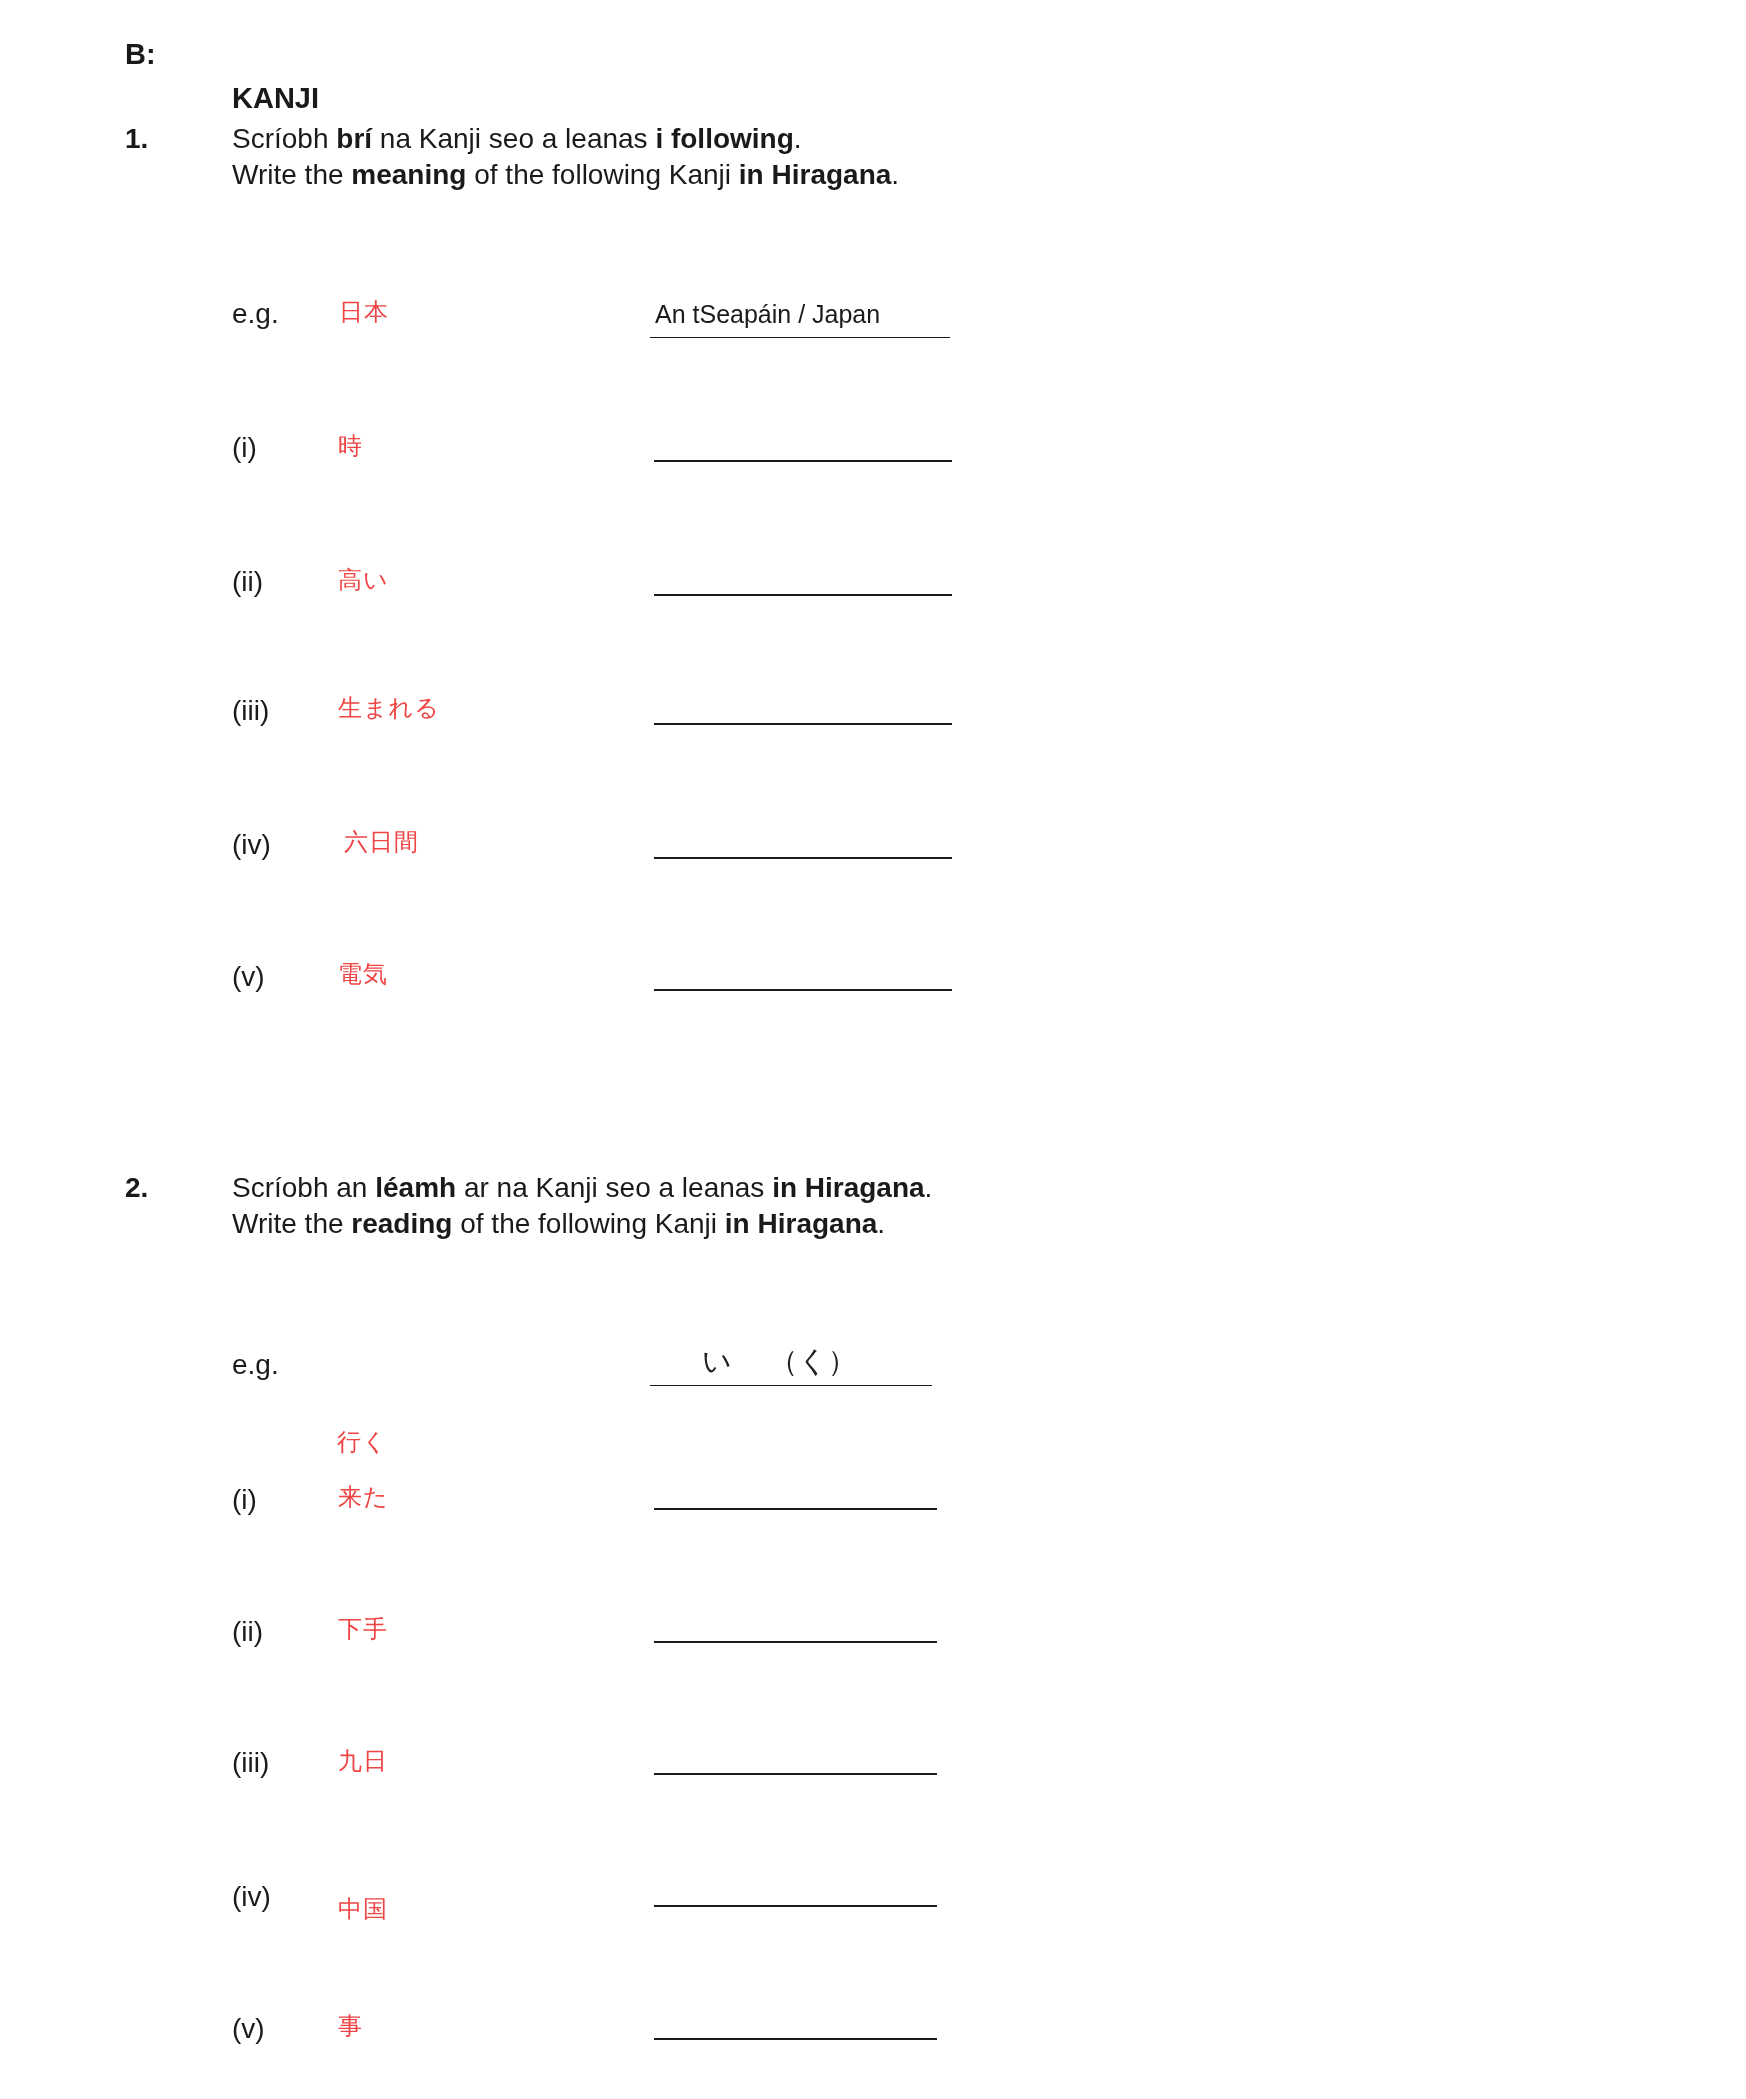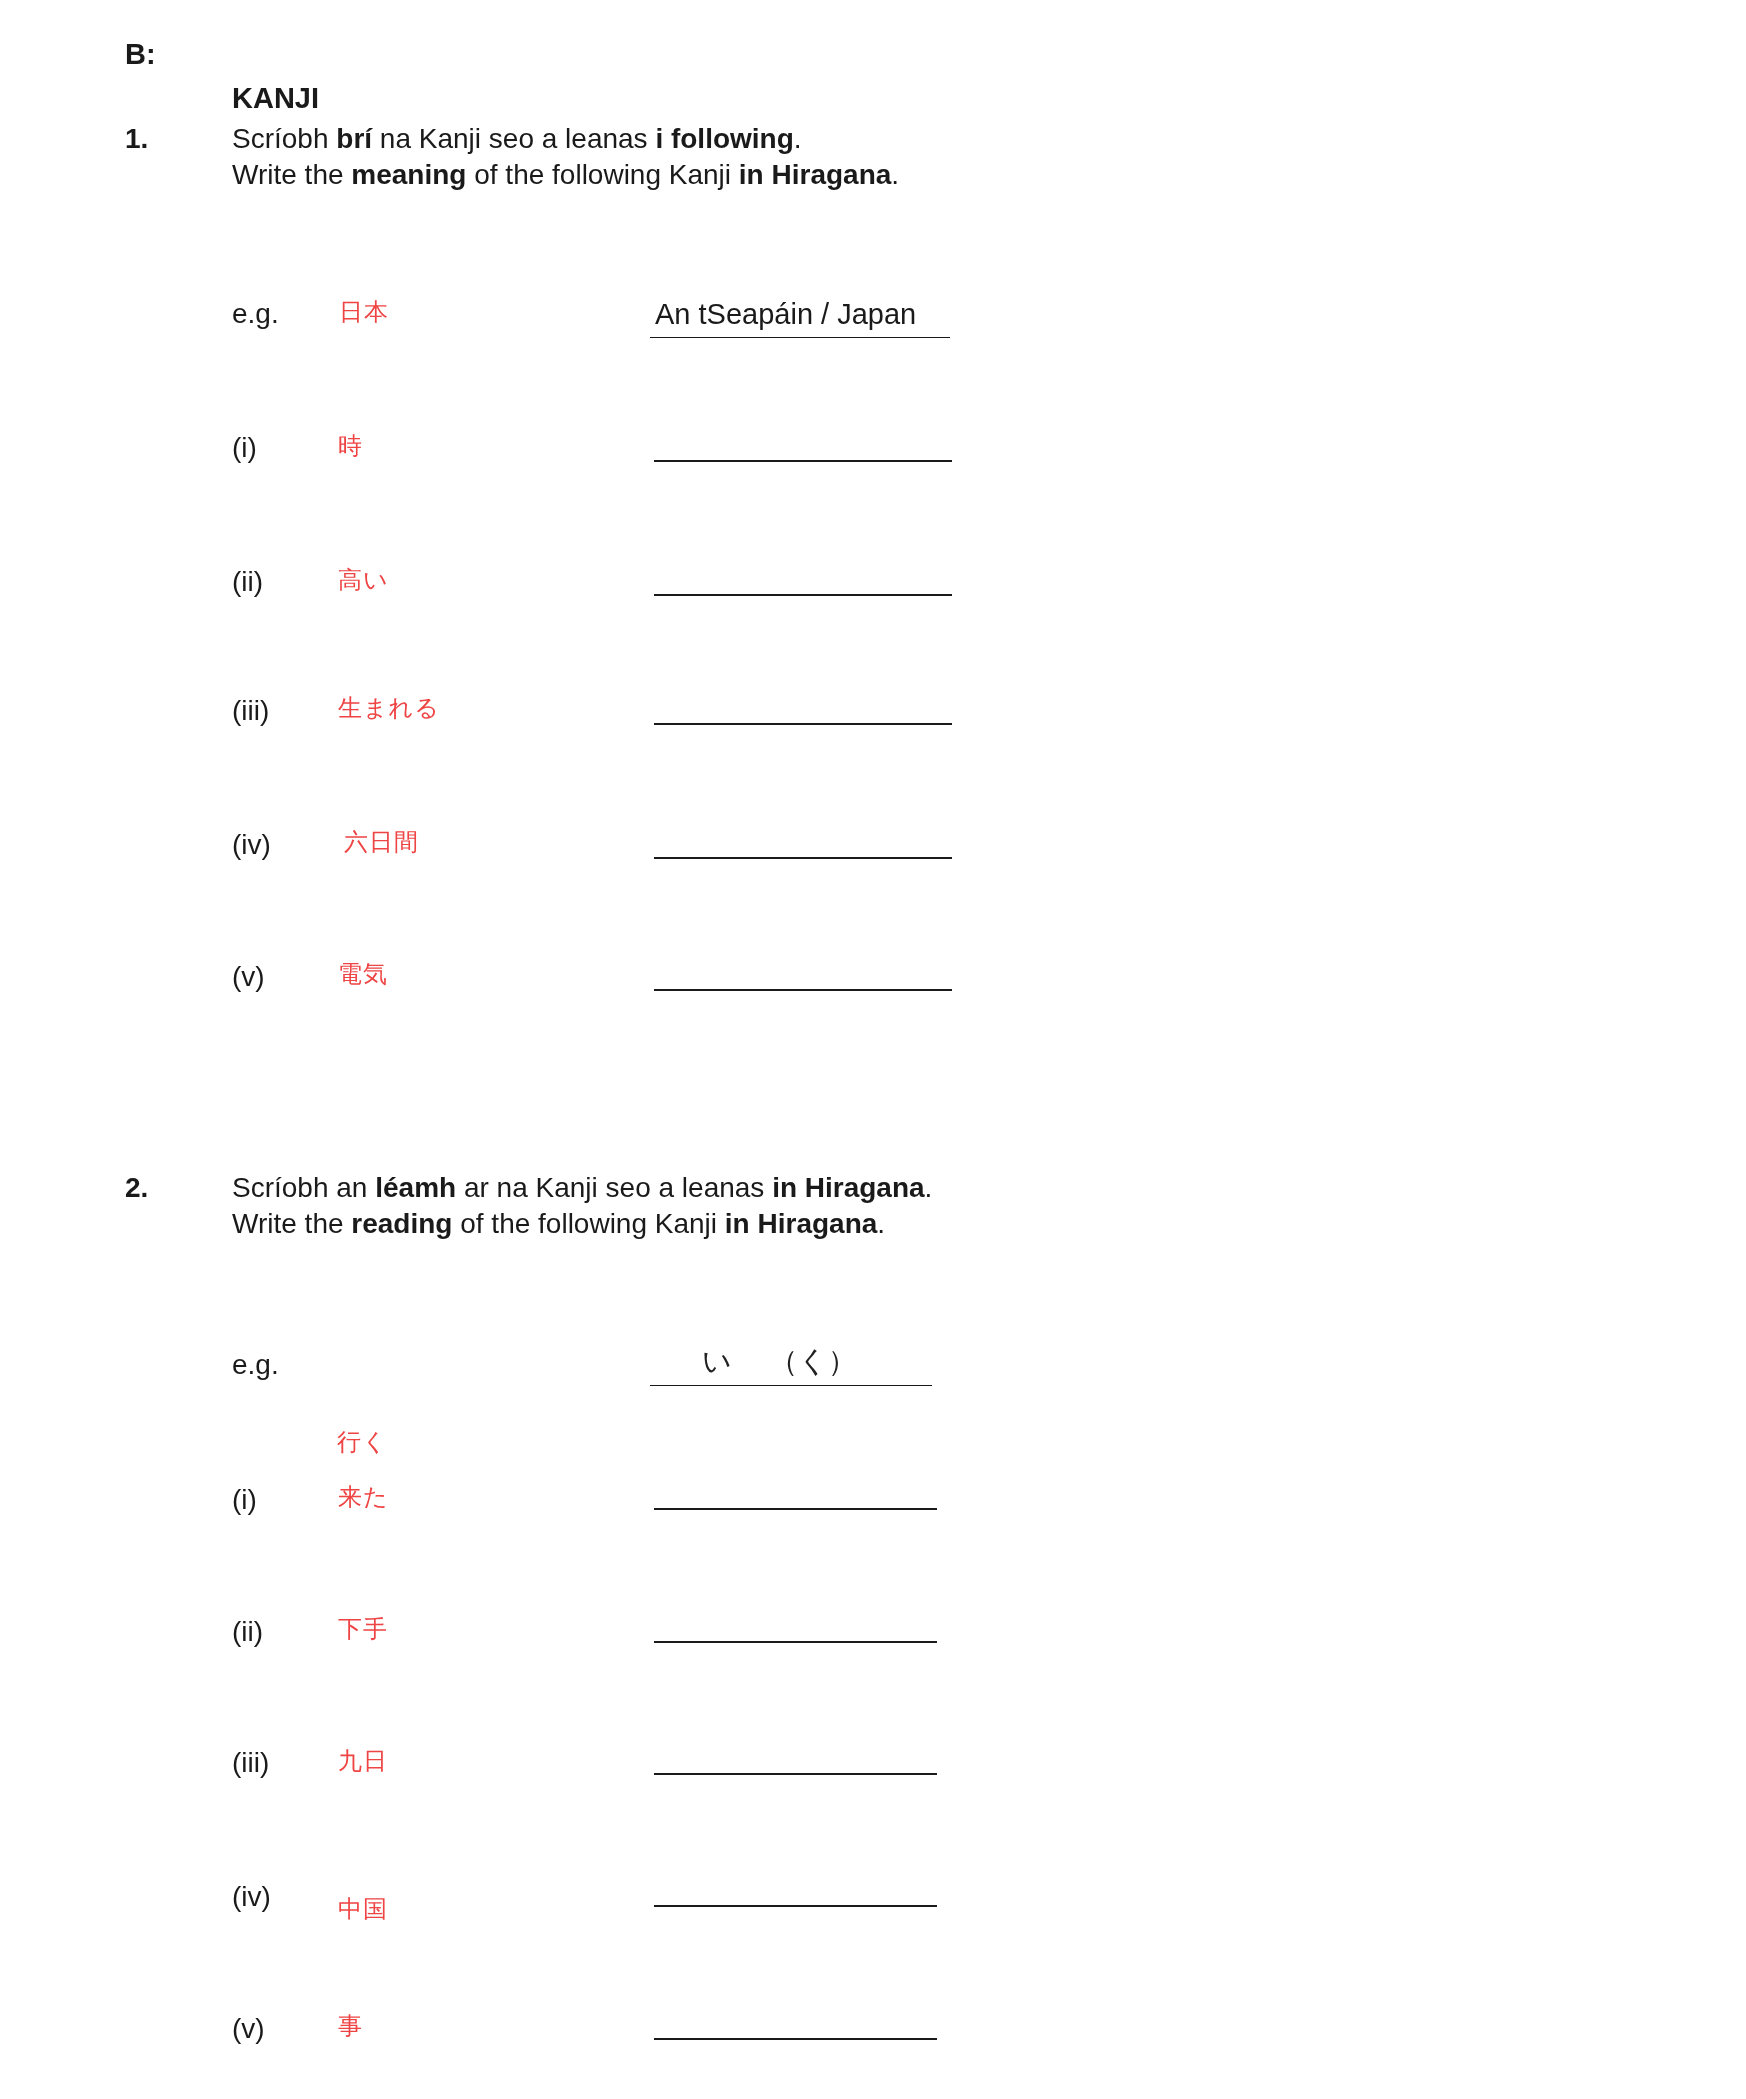--- a/index.html
+++ b/index.html
@@ -4,21 +4,21 @@
 <style>
   html, body { margin: 0; padding: 0; background: #ffffff; }
   body { width: 1747px; height: 2099px; position: relative; overflow: hidden;
          font-family: "Liberation Sans", "DejaVu Sans", sans-serif; color: #1a1a1a; }
   .t { position: absolute; white-space: nowrap; font-size: 28px; line-height: 28px; }
   .b { font-weight: bold; }
   .cjk { position: absolute; white-space: nowrap; font-family: "DejaVu Serif", "Liberation Serif", serif;
          font-size: 24px; line-height: 32px; color: #ef4444; letter-spacing: 1px; }
   .blank { position: absolute; height: 0; border-top: 2.9px solid #1a1a1a; }
   .ul { position: absolute; height: 0; border-top: 1.9px solid #1a1a1a; }
-  .ans { position: absolute; white-space: nowrap; font-size: 29px; line-height: 29px; }
+  .ans { position: absolute; white-space: nowrap; font-size: 25px; line-height: 29px; }
   .ans-cjk { position: absolute; white-space: nowrap; font-family: "DejaVu Serif", "Liberation Serif", serif;
              font-size: 29px; line-height: 29px; color: #222; }
 </style>
 </head>
 <body>
 
 <div class="t b" style="left:125px; top:40px; font-size:29px;">B:</div>
 <div class="t b" style="left:232px; top:40px; font-size:29px;margin-top:44px;">KANJI</div>
 
 <div class="t b" style="left:125px; top:125px;">1.</div>

